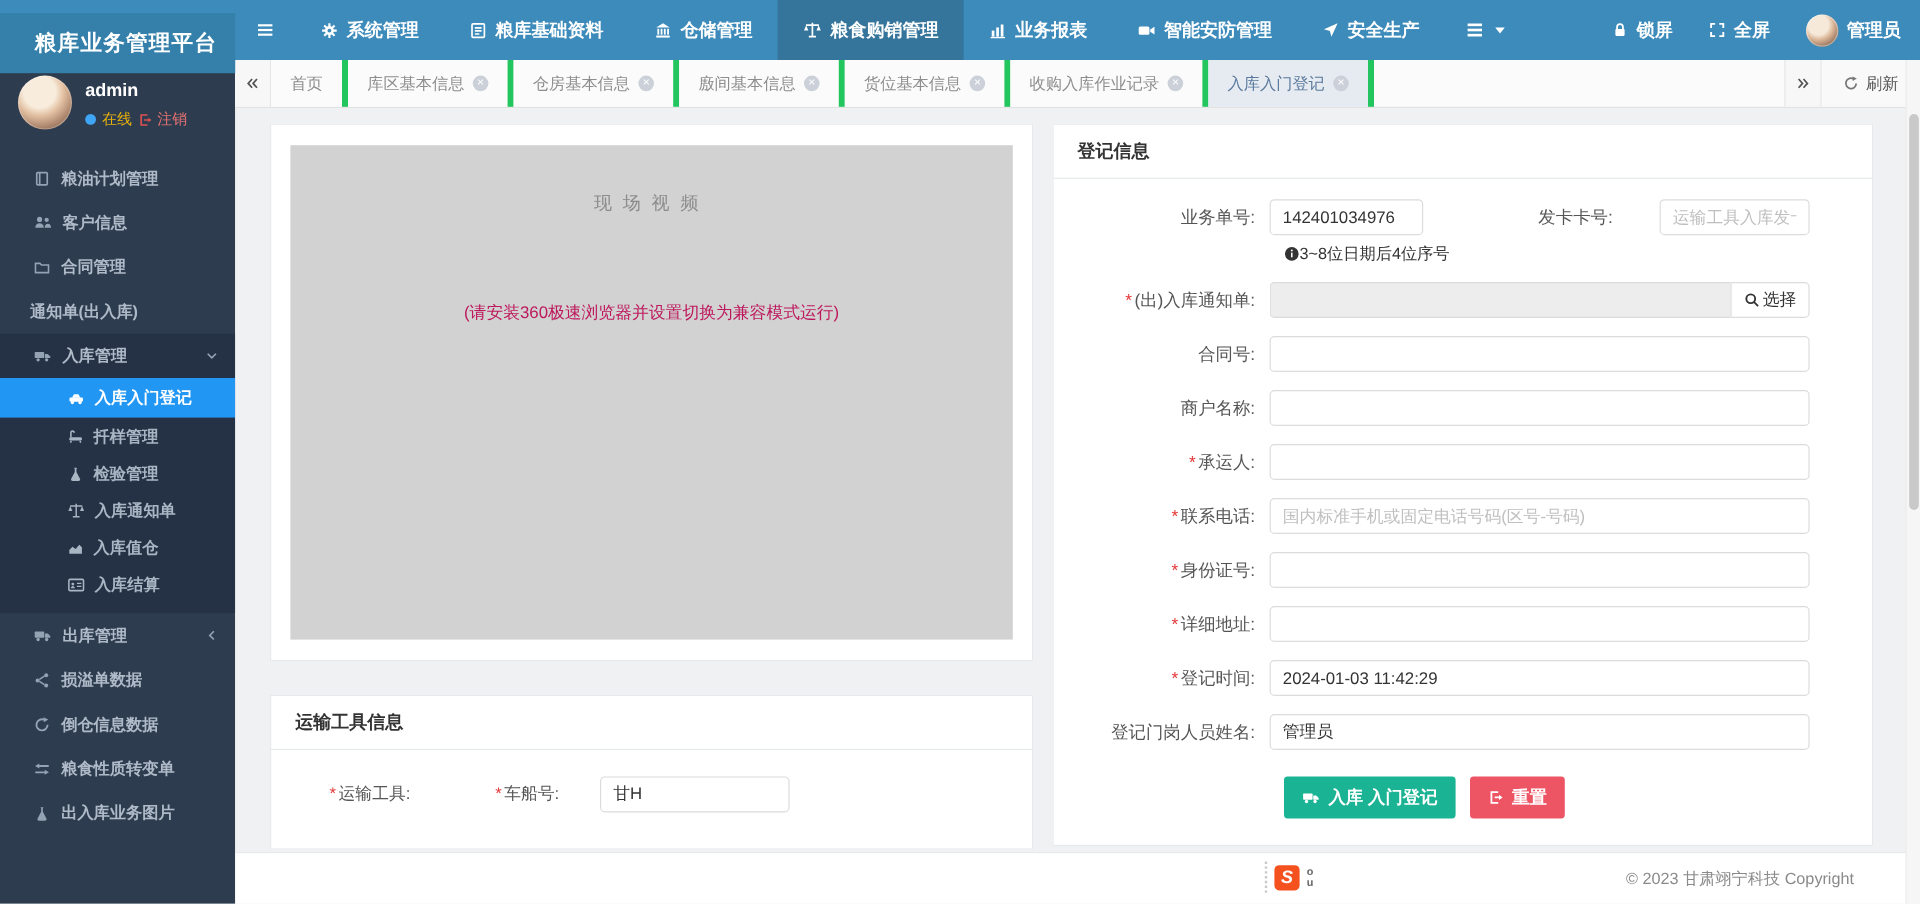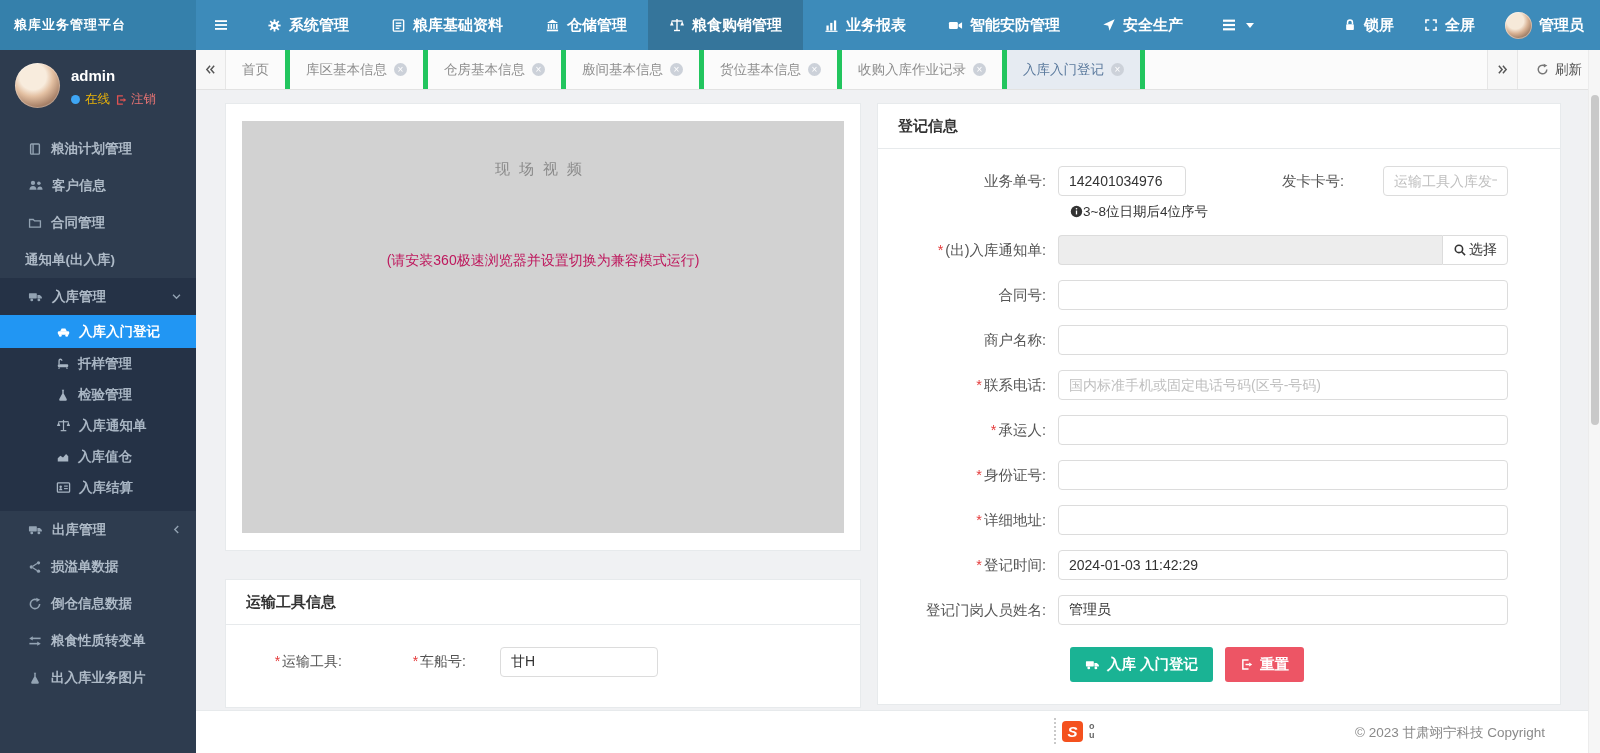--- a/index.html
+++ b/index.html
@@ -1,22 +1,22 @@
 <!DOCTYPE html>
 <html><head>
 <meta charset="utf-8">
 <style>
   * { margin:0; padding:0; box-sizing:border-box; }
   html,body { width:1600px; height:753px; overflow:hidden; font-family:"Liberation Sans","DejaVu Sans",sans-serif; background:#f0f1f3; }
   .ic { display:inline-block; vertical-align:middle; flex-shrink:0; }
 
   
   .topbar { position:absolute; top:0; left:0; width:1600px; height:50px; background:#3d8bba; z-index:30; }
-  .logo { position:absolute; left:0; top:0; width:196px; height:50px; background:#3580ab; color:#fff;
-          font-size:13px; font-weight:bold; line-height:50px; padding-left:14px; letter-spacing:1px; }
+  .logo { position:absolute; left:0; top:11px; width:196px; height:50px; background:#3580ab; color:#fff;
+          font-size:18px; font-weight:bold; line-height:50px; padding-left:14px; letter-spacing:1px;text-align:center; }
   .topnav { position:absolute; left:196px; top:0; height:50px; display:flex; align-items:stretch; }
   .topnav-item { display:flex; align-items:center; gap:7px; padding:0 21px; color:#fff; font-size:15px; font-weight:bold; cursor:pointer; }
   .topnav-item.active { background:#35759b; }
   .topnav-item.icon-only { padding:0 17px; }
   .caret { width:0; height:0; border-left:4.5px solid transparent; border-right:4.5px solid transparent; border-top:5px solid #fff; margin-left:2px; }
   .top-right { position:absolute; right:16px; top:0; height:50px; display:flex; align-items:center; gap:30px; }
   .top-right .tr-item { display:flex; align-items:center; gap:7px; color:#fff; font-size:15px; font-weight:bold; cursor:pointer; }
   .avatar-sm { width:27px; height:27px; border-radius:50%; background:radial-gradient(circle at 38% 32%, #f6e9d9 0 34%, #d8b294 52%, #9b7a63 74%, #6b5344); box-shadow:inset 0 0 0 1px rgba(255,255,255,.4); }
 
   
@@ -497,30 +497,30 @@
         </div>
 
         <div class="f-row">
           <span class="f-label">商户名称:</span>
           <div class="f-field">
               <input class="form-input full" style="">
             </div>
         </div>
 
         <div class="f-row">
+          <span class="f-label"><span class="req">*</span><span>承运人:</span></span>
+          <div class="f-field">
+              <input class="form-input full" style="">
+            </div>
+        </div>
+
+        <div class="f-row">
           <span class="f-label"><span class="req">*</span><span>联系电话:</span></span>
           <div class="f-field">
               <input class="form-input full" placeholder="国内标准手机或固定电话号码(区号-号码)" style="">
-            </div>
-        </div>
-
-        <div class="f-row">
-          <span class="f-label"><span class="req">*</span><span>承运人:</span></span>
-          <div class="f-field">
-              <input class="form-input full" style="">
             </div>
         </div>
 
         <div class="f-row">
           <span class="f-label"><span class="req">*</span><span>身份证号:</span></span>
           <div class="f-field">
               <input class="form-input full" style="">
             </div>
         </div>
 

